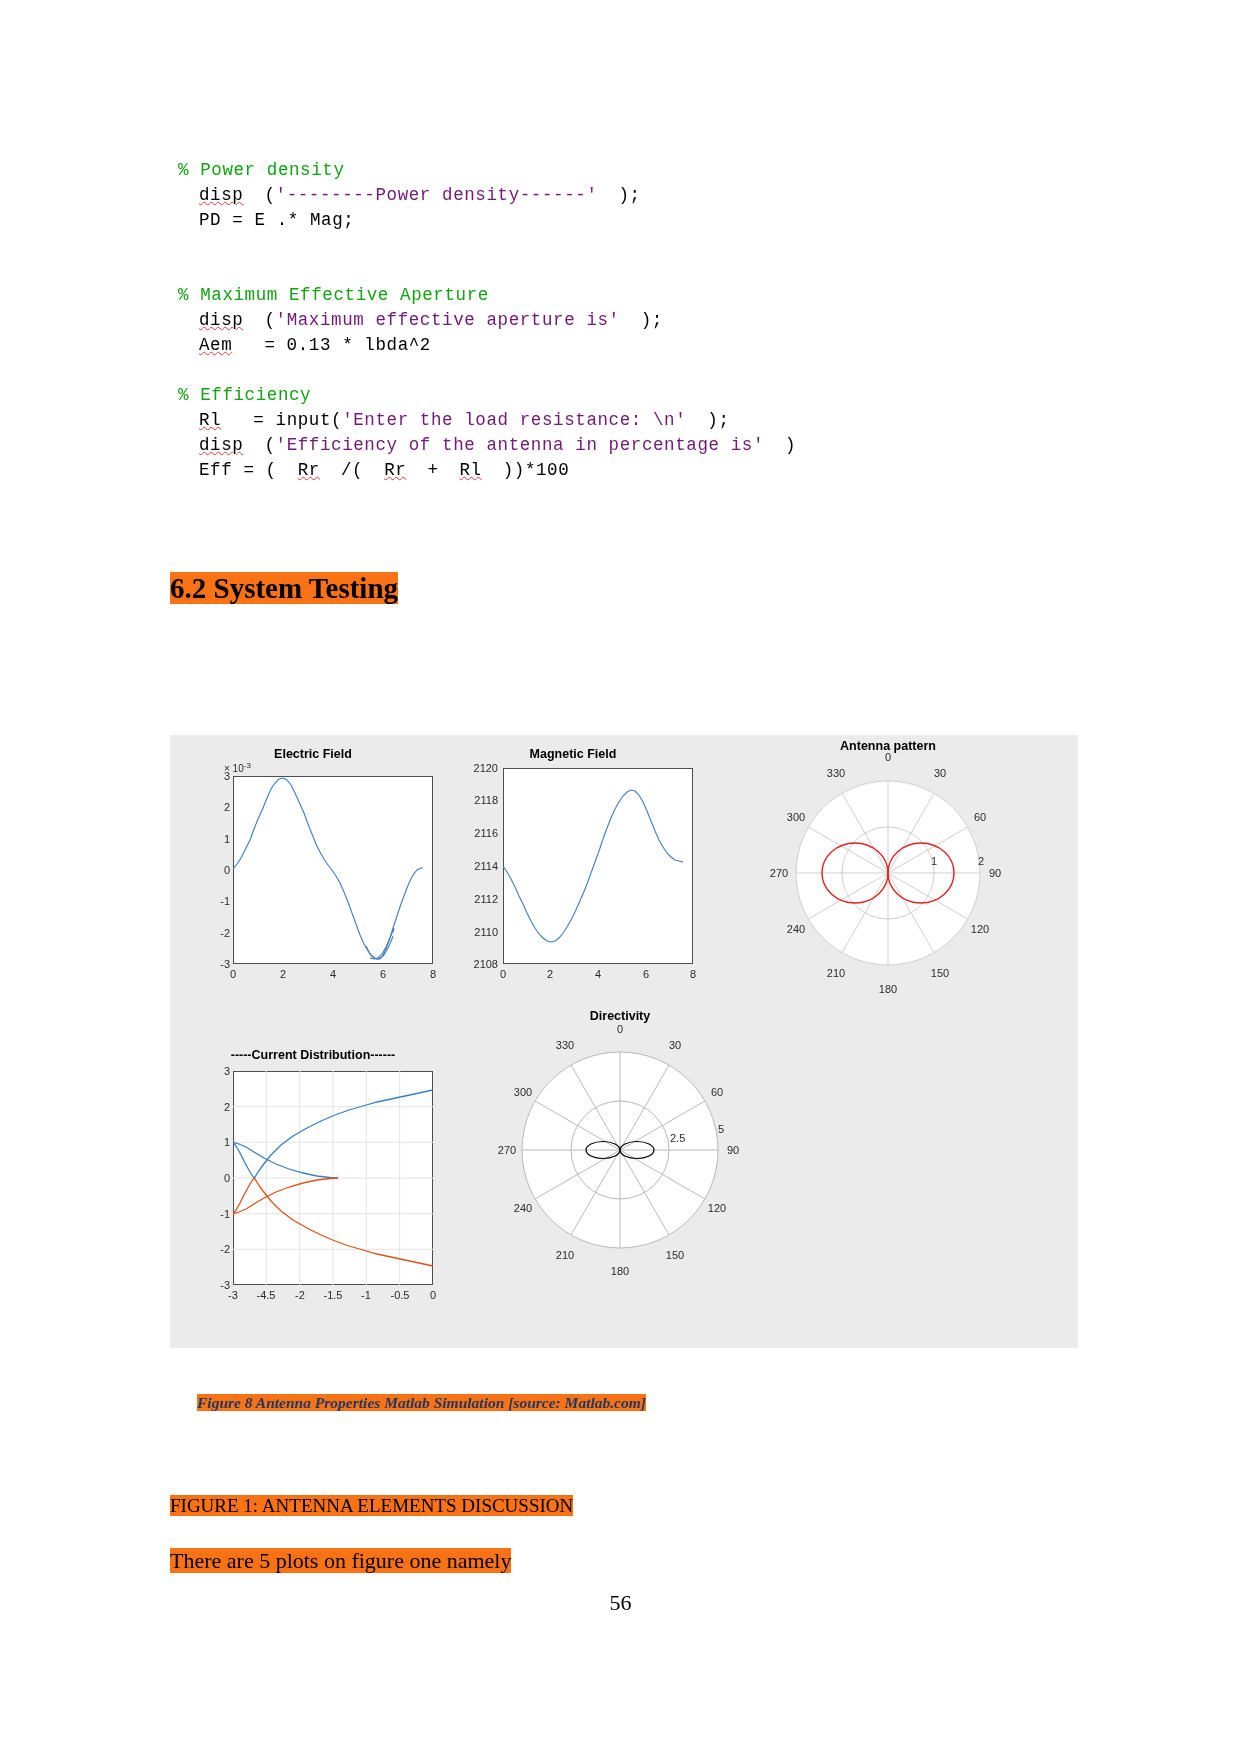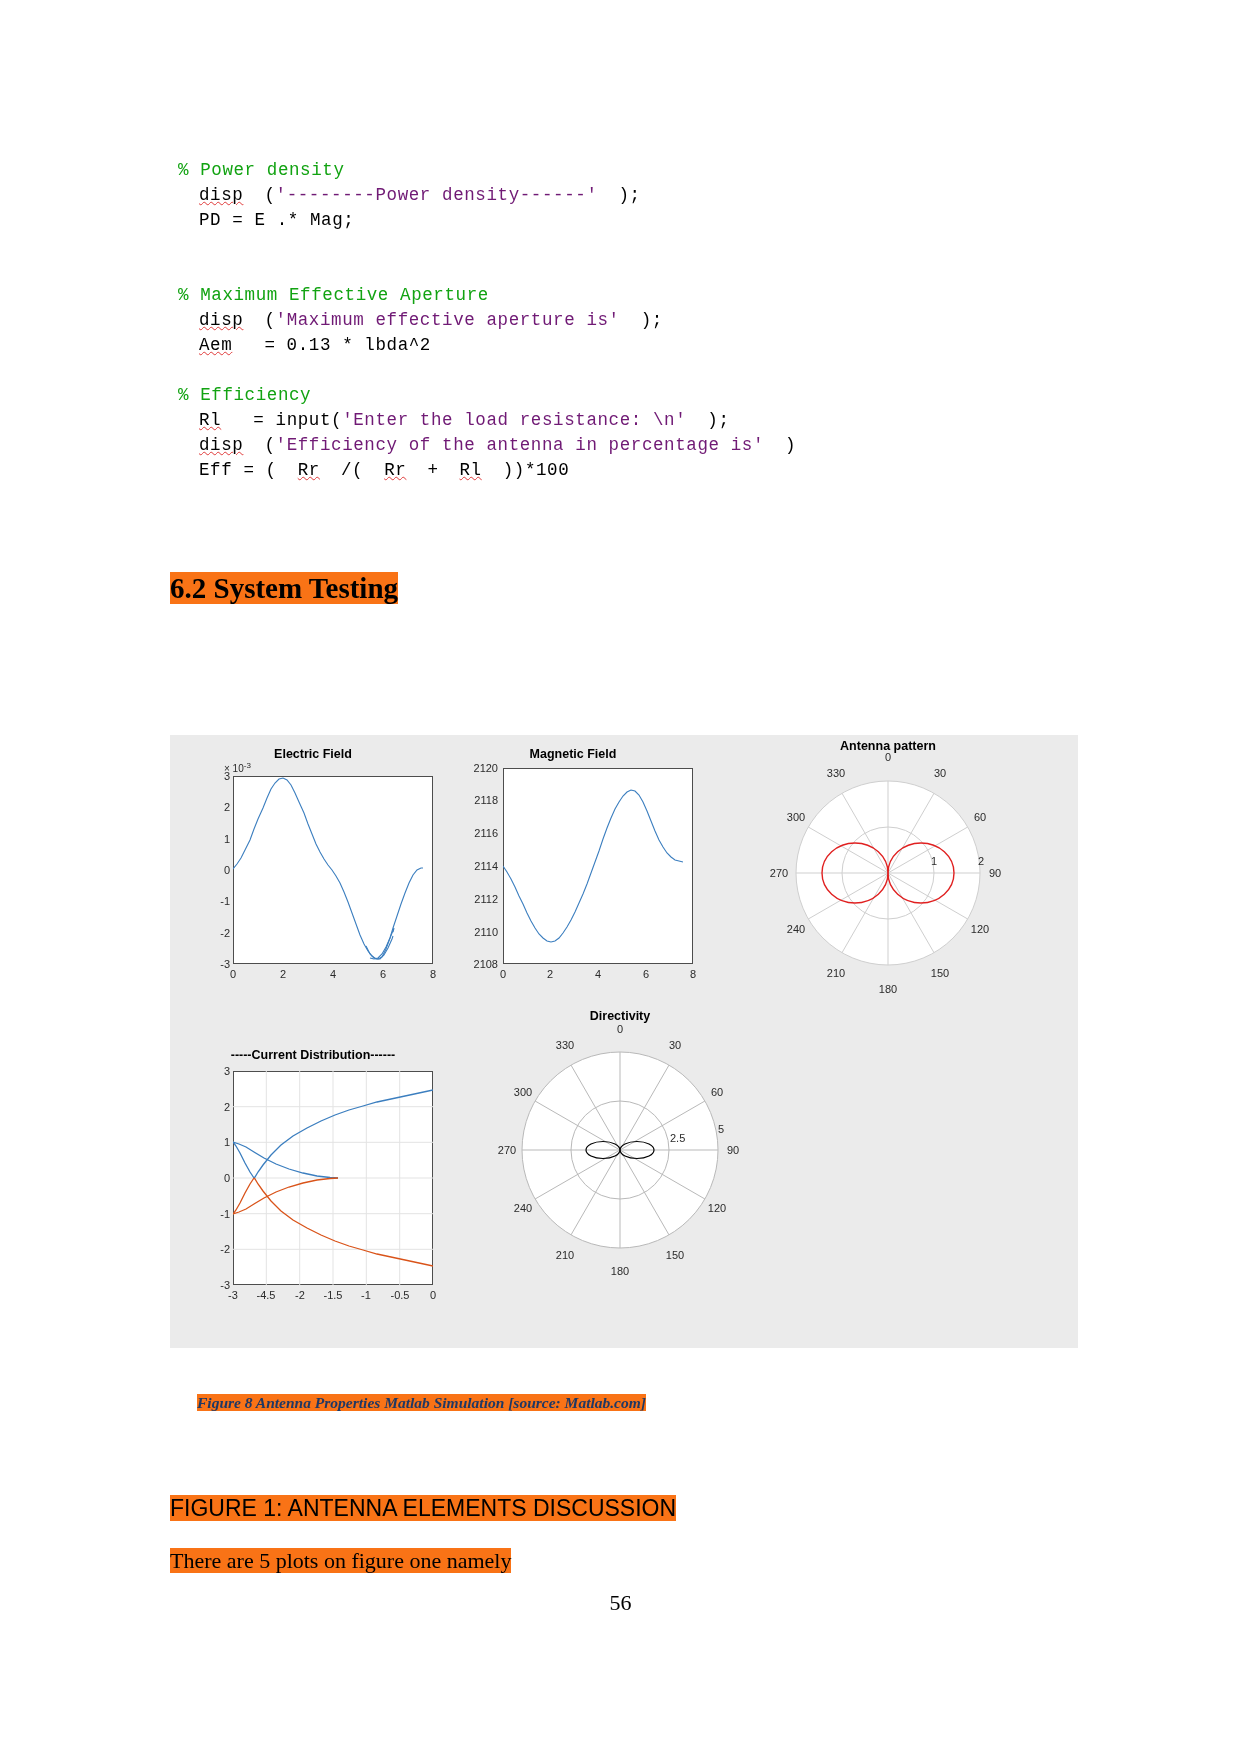--- a/index.html
+++ b/index.html
@@ -135,22 +135,22 @@
     font-style: italic;
     font-weight: bold;
     color: #1f3864;
   }
 
   
   .discussion-heading {
     position: absolute;
     left: 170px;
     top: 1495px;
-    font-family: Liberation Sans, sans-serif;
-    font-size: 23px;
+    font-family: Liberation Serif, serif;
+    font-size: 19px;
     color: #000000;
   }
   .discussion-text {
     position: absolute;
     left: 170px;
     top: 1548px;
     font-family: "Liberation Serif", serif;
     font-size: 22px;
     color: #000000;
   }

